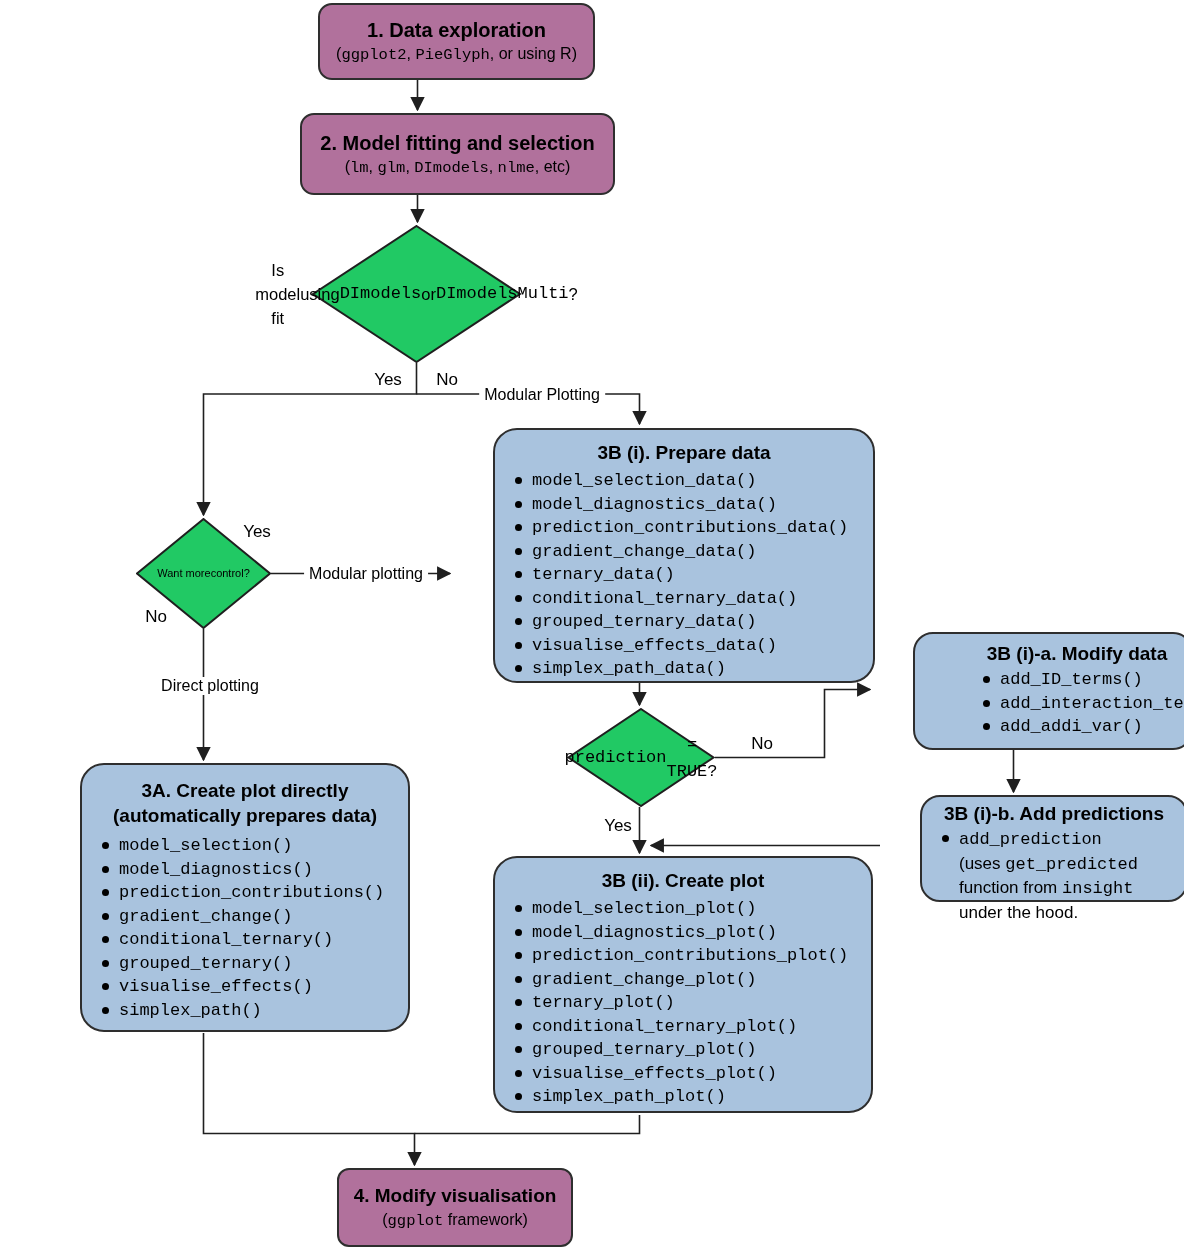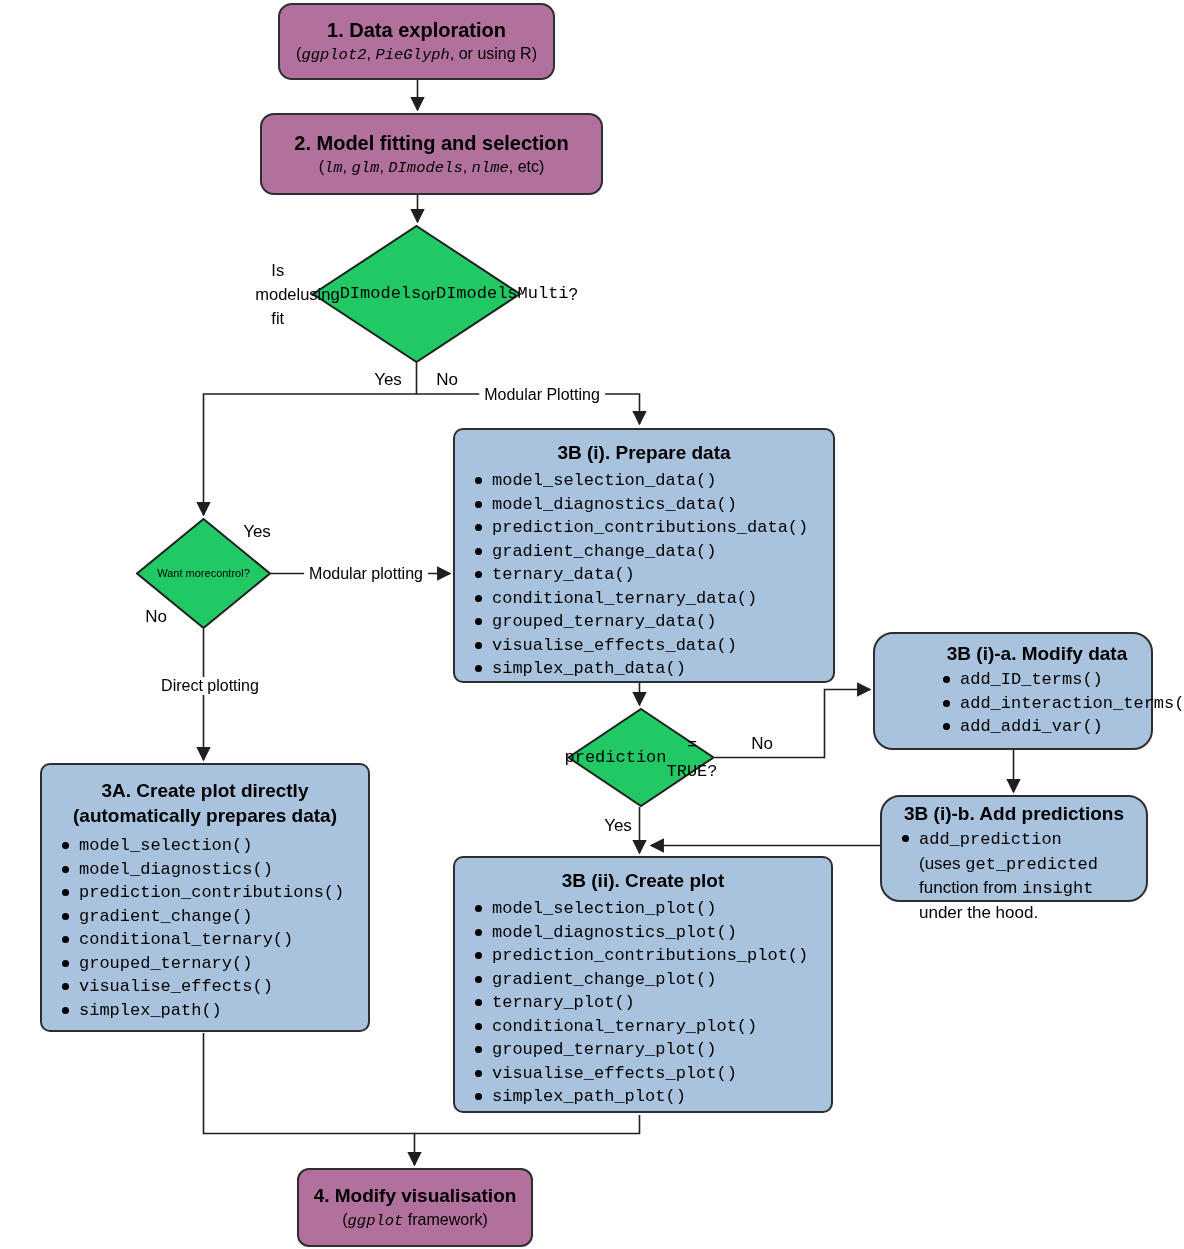--- a/index.html
+++ b/index.html
@@ -4,29 +4,29 @@
 <style>
   :root{
     --purple:#b1719c; --green:#21c964; --blue:#a9c3de;
     --line:#1f1f1f; --border:#2e2e2e; --text:#000000;
   }
   html,body{margin:0;padding:0;background:#fff;}
   .canvas{position:relative;width:1184px;height:1249px;background:#fff;overflow:hidden;
           font-family:"Liberation Sans",sans-serif;color:var(--text);}
   .mono{font-family:"Liberation Mono","DejaVu Sans Mono",monospace;}
   svg.edges{position:absolute;left:0;top:0;width:1184px;height:1249px;pointer-events:none;}
-  .node{position:absolute;box-sizing:border-box;border:2px solid var(--border);}
+  .node{position:absolute;box-sizing:border-box;border:2px solid var(--border);margin-left:40px;}
   .purple{background:var(--purple);border-radius:14px;display:flex;flex-direction:column;
           align-items:center;justify-content:center;text-align:center;}
-  .blue{background:var(--blue);border-radius:10px;}
+  .blue{background:var(--blue);border-radius:24px;}
   .blue.small{border-radius:20px;}
   .p-title{font-weight:bold;font-size:20px;line-height:26px;white-space:nowrap;}
   .p-title.smaller{font-size:19px;}
   .p-sub{font-size:16px;line-height:22px;white-space:nowrap;}
-  .p-sub .mono{font-size:15.5px;font-style:italic;}
+  .p-sub .mono{font-size:15.5px;}
   .b-title{font-weight:bold;font-size:19px;line-height:25px;text-align:center;white-space:nowrap;
            padding-top:10px;}
   .b-title.two{line-height:25px;padding-top:13px;}
   .items{padding:4px 6px 0 20px;}
   .li{display:flex;align-items:flex-start;line-height:23.5px;font-size:17px;white-space:nowrap;}
   .li .dot{width:7px;height:7px;border-radius:50%;background:#000;flex:0 0 auto;
            margin:8px 10px 0 0;}
   .li .mono{font-size:17px;font-family:Liberation Mono, monospace;}
   .rich-li{line-height:23.5px;font-size:17px;}
   .rich-li .mono{font-size:17px;}
@@ -66,21 +66,21 @@
       <path d="M639.5 1115 V1133.5 H414.5"></path>
       <path d="M203.5 1033 V1133.5 H414.5 V1165" marker-end="url(#arrow)"></path>
     </g>
   </svg>
 
   <div class="node purple" style="left:278px;top:3px;width:277px;height:77px;">
     <div class="p-title">1. Data exploration</div>
     <div class="p-sub"><span>(</span><span class="mono">ggplot2</span><span>, </span><span class="mono">PieGlyph</span><span>, or using R)</span></div>
   </div>
 
-  <div class="node purple" style="left:260px;top:113px;width:343px;height:82px;">
+  <div class="node purple" style="left:260px;top:113px;width:315px;height:82px;">
     <div class="p-title">2. Model fitting and selection</div>
     <div class="p-sub"><span>(</span><span class="mono">lm</span><span>, </span><span class="mono">glm</span><span>, </span><span class="mono">DImodels</span><span>, </span><span class="mono">nlme</span><span>, etc)</span></div>
   </div>
 
   <div class="diamond" style="left:311px;top:225px;width:211px;height:138px;">
     <svg viewBox="0 0 211 138">
       <polygon points="105.5,1 209,69 105.5,137 2,69" fill="#21c964" stroke="#1f1f1f" stroke-width="2"></polygon>
     </svg>
     <div class="dtext" style="font-size:16.5px;line-height:24px;">
         <span>Is model fit</span>

